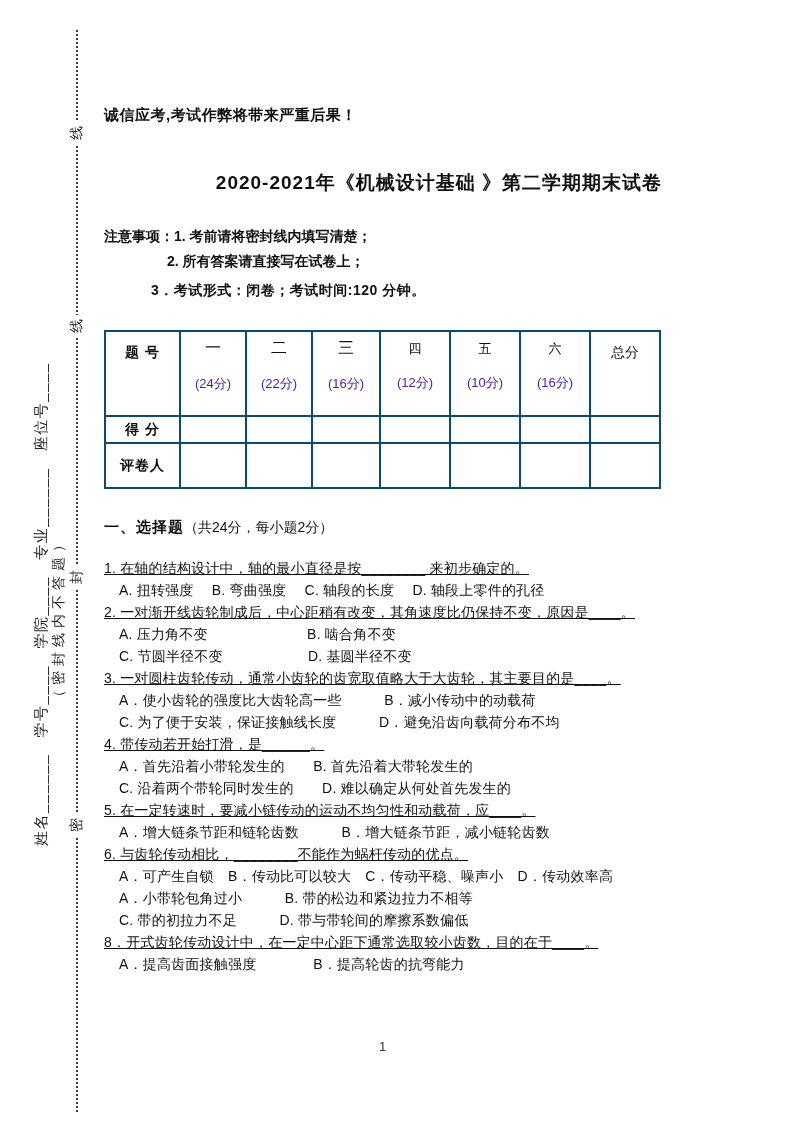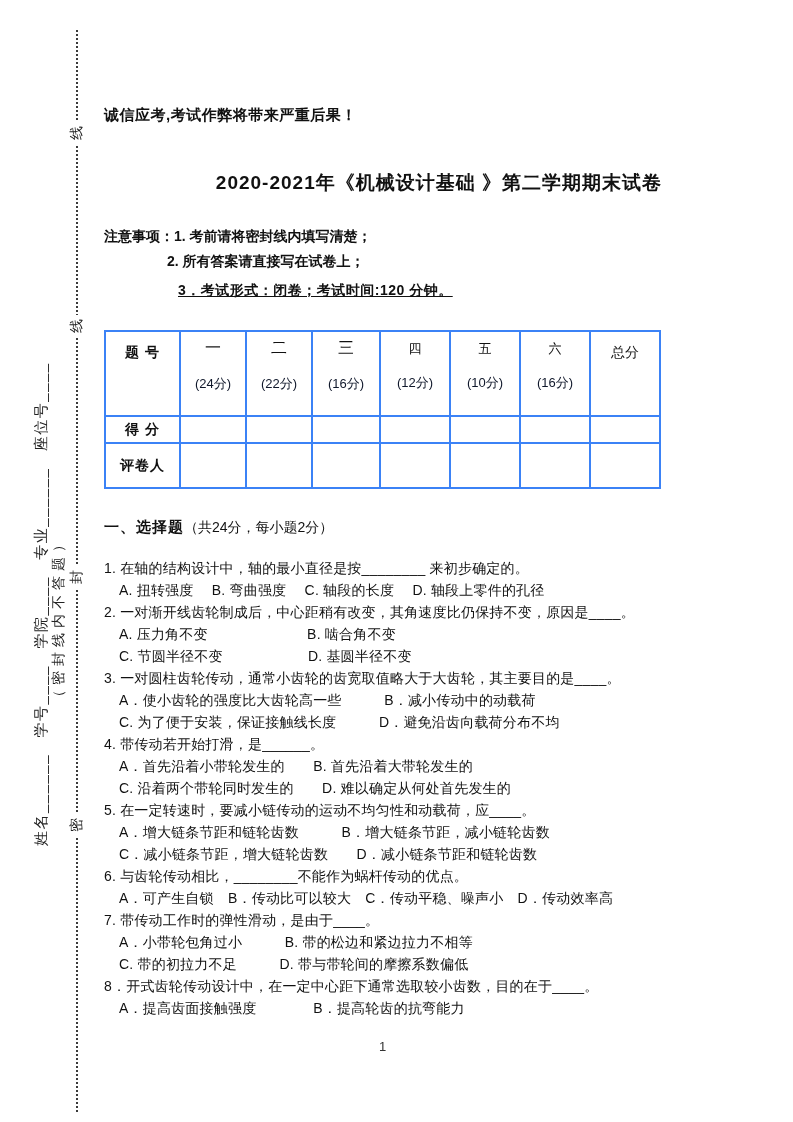--- a/index.html
+++ b/index.html
@@ -31,47 +31,47 @@
   
   .main { position:absolute; left:104px; top:0; width:558px; height:1122px; }
   .warning { position:absolute; top:106px; left:0; font-size:15px; font-weight:bold; letter-spacing:0.5px; }
   .exam-title {
     position:absolute; top:170px; left:0; width:100%; padding-left:78px;
     text-align:right; font-size:19px; font-weight:bold; letter-spacing:1px;
   }
   .notes { position:absolute; top:226px; left:0; font-size:14px; font-weight:bold; }
   .note-line { line-height:20px; }
   .note-line.n2 { margin-left:63px; margin-top:5px; }
-  .note-line.n3 { margin-left:74px; margin-top:9px; letter-spacing:0.5px;text-decoration:underline; }
+  .note-line.n3 { margin-left:47px; margin-top:9px; letter-spacing:0.5px; }
 
   
   table.score-table {
     position:absolute; top:330px; left:0; width:557px;
     border-collapse:collapse; table-layout:fixed;
   }
   .score-table td {
-    border:2px solid #3b82f6; text-align:center; vertical-align:middle;
+    border:2px solid #0c4a6e; text-align:center; vertical-align:middle;
     font-size:14px; background:#fff;
   }
   .score-table tr.hdr td { height:85px; vertical-align:top; }
   .score-table tr.r2 td { height:27px; }
   .score-table tr.r3 td { height:45px; }
   .corner-cell, .rowlabel-cell { font-weight:bold; font-size:15px; letter-spacing:1px; }
   .corner-cell { padding-top:12px; }
   .total-cell { font-weight:normal; font-size:15px; padding-top:12px; }
   .col-name { margin-top:8px; font-size:13px; }
   .col-name.big { font-size:16px; margin-top:6px; }
-  .col-points { margin-top:16px; font-size:13px; color:#0f172a; }
+  .col-points { margin-top:16px; font-size:13px; color:#4c1d95; }
 
   
   .section-heading { position:absolute; top:518px; left:0; font-size:15px; }
   .section-heading .hd { font-weight:bold; letter-spacing:1px;margin-top:10px; }
   .section-heading .sub { font-weight:normal; font-size:14px; }
   .questions { position:absolute; top:557px; left:0; width:100%; font-size:14px; }
-  .q-text { line-height:22px; letter-spacing:0.2px; }
+  .q-text { line-height:22px; letter-spacing:0.2px;text-decoration:underline; }
   .q-opt  { line-height:22px; padding-left:15px; letter-spacing:0.2px; }
   .page-num { position:absolute; top:1039px; left:0; width:557px; text-align:center; font-size:13px; color:#333; }
 </style>
 </head>
 <body>
 
 <div class="seal-margin">
   <div class="dotted-line"></div>
   <div class="rot fill-line">姓名______　学号____　学院____　专业______　座位号____</div>
   <div class="rot no-answer">（密封线内不答题）</div>
@@ -166,28 +166,26 @@
       <div class="q-opt">C. 为了便于安装，保证接触线长度　　　D．避免沿齿向载荷分布不均</div>
     </div>
     <div class="question">
       <div class="q-text">4. 带传动若开始打滑，是______。</div>
       <div class="q-opt">A．首先沿着小带轮发生的　　B. 首先沿着大带轮发生的</div>
       <div class="q-opt">C. 沿着两个带轮同时发生的　　D. 难以确定从何处首先发生的</div>
     </div>
     <div class="question">
       <div class="q-text">5. 在一定转速时，要减小链传动的运动不均匀性和动载荷，应____。</div>
       <div class="q-opt">A．增大链条节距和链轮齿数　　　B．增大链条节距，减小链轮齿数</div>
-      <div class="q-opt">C．减小链条节距，增大链轮齿数　　D．减小链条节距和链轮齿数</div>
     </div>
     <div class="question">
       <div class="q-text">6. 与齿轮传动相比，________不能作为蜗杆传动的优点。</div>
       <div class="q-opt">A．可产生自锁　B．传动比可以较大　C．传动平稳、噪声小　D．传动效率高</div>
     </div>
     <div class="question">
-      <div class="q-text">7. 带传动工作时的弹性滑动，是由于____。</div>
       <div class="q-opt">A．小带轮包角过小　　　B. 带的松边和紧边拉力不相等</div>
       <div class="q-opt">C. 带的初拉力不足　　　D. 带与带轮间的摩擦系数偏低</div>
     </div>
     <div class="question">
       <div class="q-text">8．开式齿轮传动设计中，在一定中心距下通常选取较小齿数，目的在于____。</div>
       <div class="q-opt">A．提高齿面接触强度　　　　B．提高轮齿的抗弯能力</div>
     </div>
   </div>
 
   <div class="page-num">1</div>

